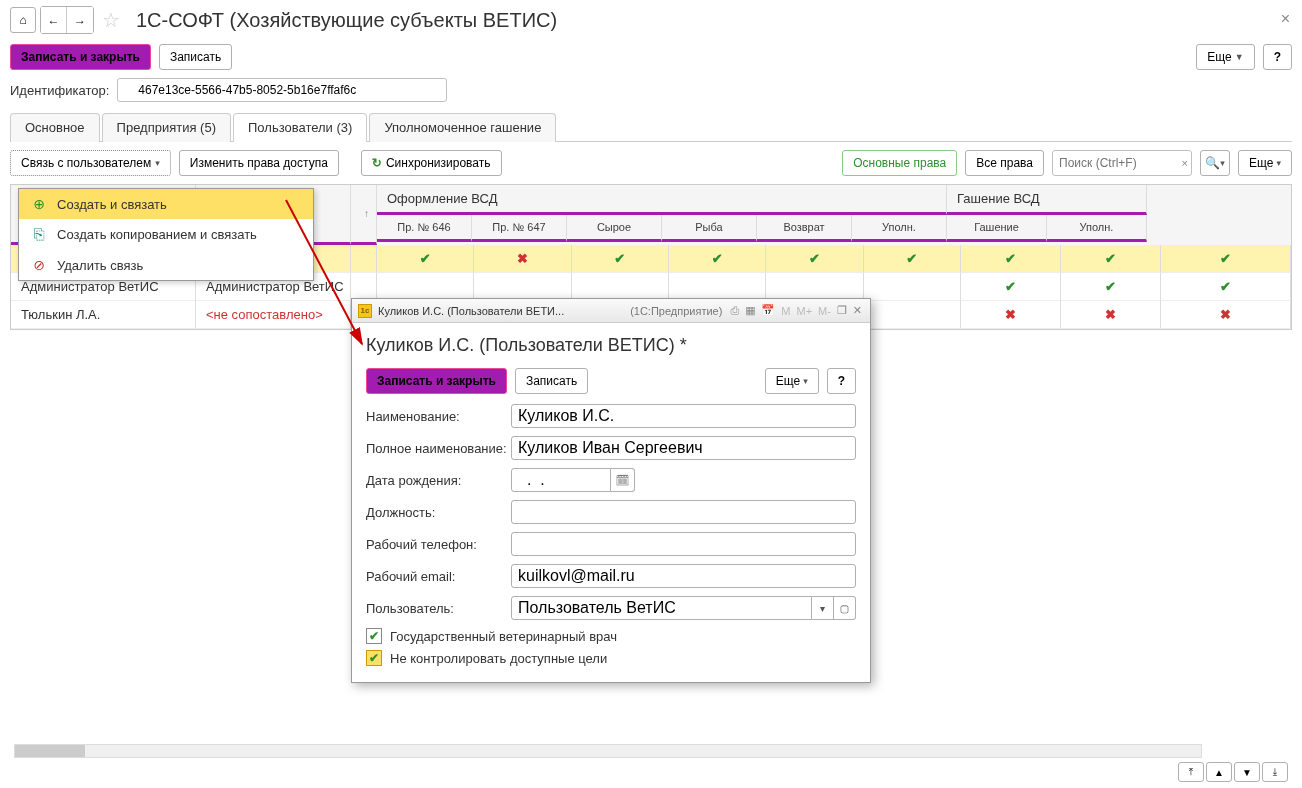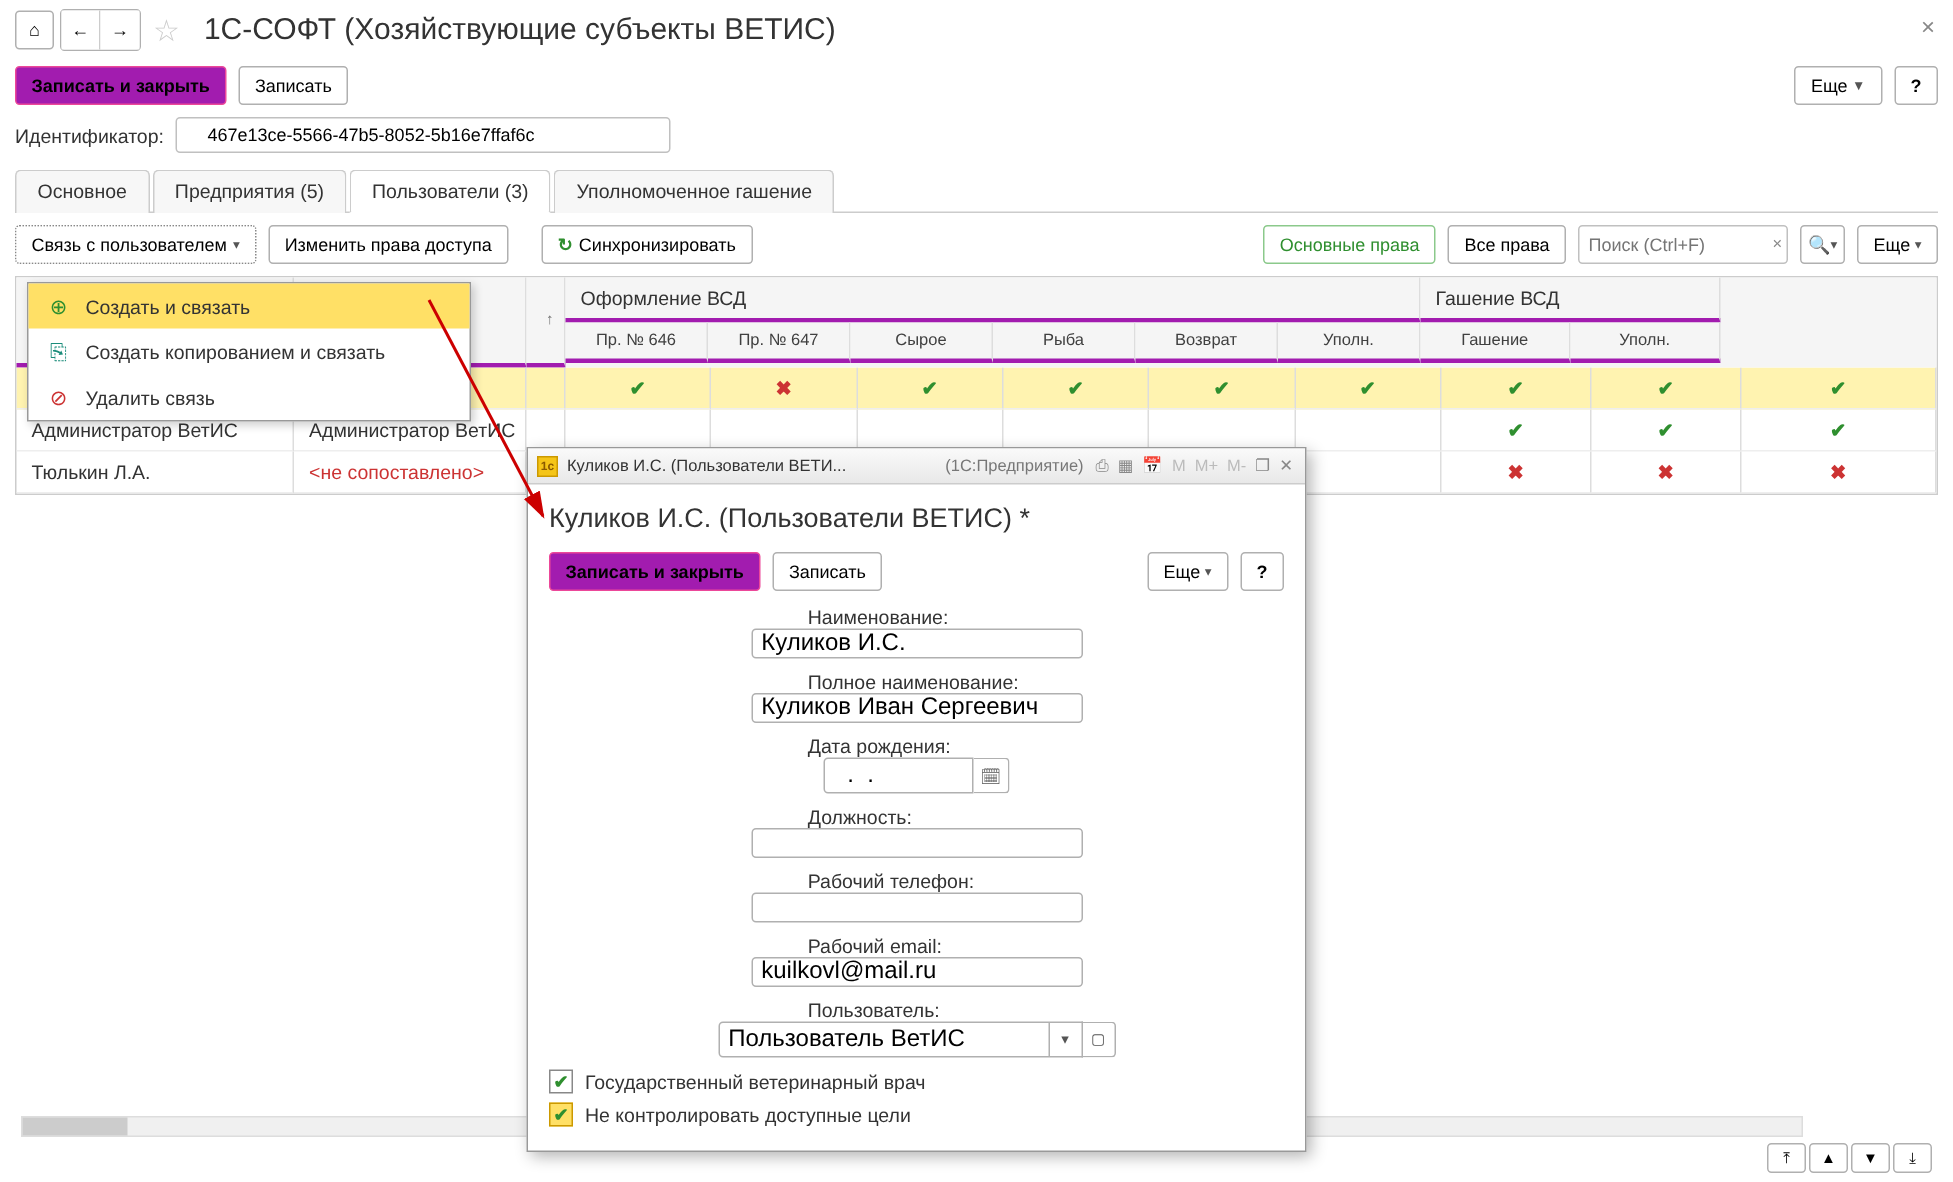--- a/index.html
+++ b/index.html
@@ -84,21 +84,21 @@
   .modal { position:absolute; left:351px; top:298px; width:520px; background:#fff; border:1px solid #999; box-shadow:3px 3px 10px rgba(0,0,0,0.3); z-index:15; }
   .modal-title-bar { height:24px; background:linear-gradient(#fafafa,#e8e8e8); border-bottom:1px solid #ccc; display:flex; align-items:center; padding:0 6px; font-size:11px; gap:6px; }
   .modal-title-bar .logo { width:14px; height:14px; background:#f5c518; border:1px solid #cc9900; font-size:8px; font-weight:bold; text-align:center; line-height:12px; color:#8a5a00; }
   .modal-title-bar .wt { flex:1; color:#333; overflow:hidden; text-overflow:ellipsis; white-space:nowrap; }
   .modal-title-bar .wsys { color:#777; }
   .win-icons { display:flex; gap:2px; align-items:center; color:#888; font-size:11px; }
   .win-icons span { padding:0 2px; }
   .modal-body { padding:12px 14px 16px; }
   .modal-h1 { font-size:18px; margin:0 0 12px; font-weight:400; }
   .modal-row { display:flex; align-items:center; gap:8px; margin-bottom:10px; }
-  .form-row { display:flex; align-items:center; margin-bottom:8px;flex-direction:column; }
+  .form-row { display:flex; align-items:center; margin-bottom:8px; }
   .form-label { width:145px; font-size:13px; color:#333; }
   .form-input { flex:1; height:24px; border:1px solid #b0b0b0; border-radius:3px; padding:0 6px; font-size:16px; }
   .form-input.short { width:100px; flex:none; }
   .date-wrap { display:flex; }
   .date-btn { width:24px; height:24px; border:1px solid #b0b0b0; border-left:none; display:flex; align-items:center; justify-content:center; font-size:11px; color:#555; border-radius:0 3px 3px 0; cursor:pointer; }
   .combo-wrap { display:flex; flex:1; }
   .combo-btn { width:22px; height:24px; border:1px solid #b0b0b0; border-left:none; display:flex; align-items:center; justify-content:center; font-size:10px; color:#555; cursor:pointer; }
   .combo-btn:last-child { border-radius:0 3px 3px 0; }
   .chk-row { display:flex; align-items:center; gap:8px; margin-top:6px; }
   .chk { width:16px; height:16px; border:1px solid #888; display:flex; align-items:center; justify-content:center; font-size:12px; color:#2f8f2f; font-weight:bold; }

